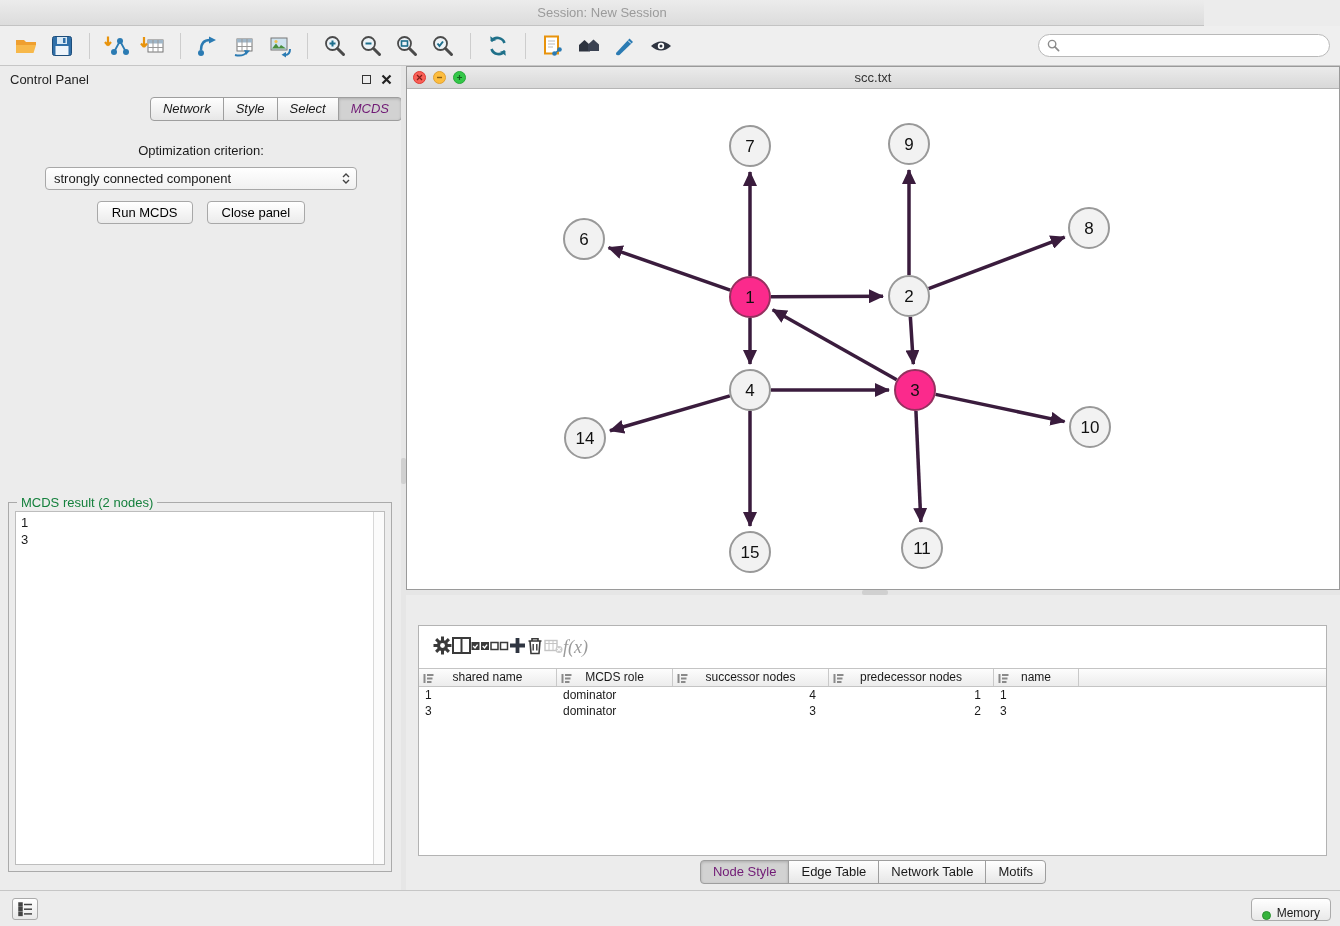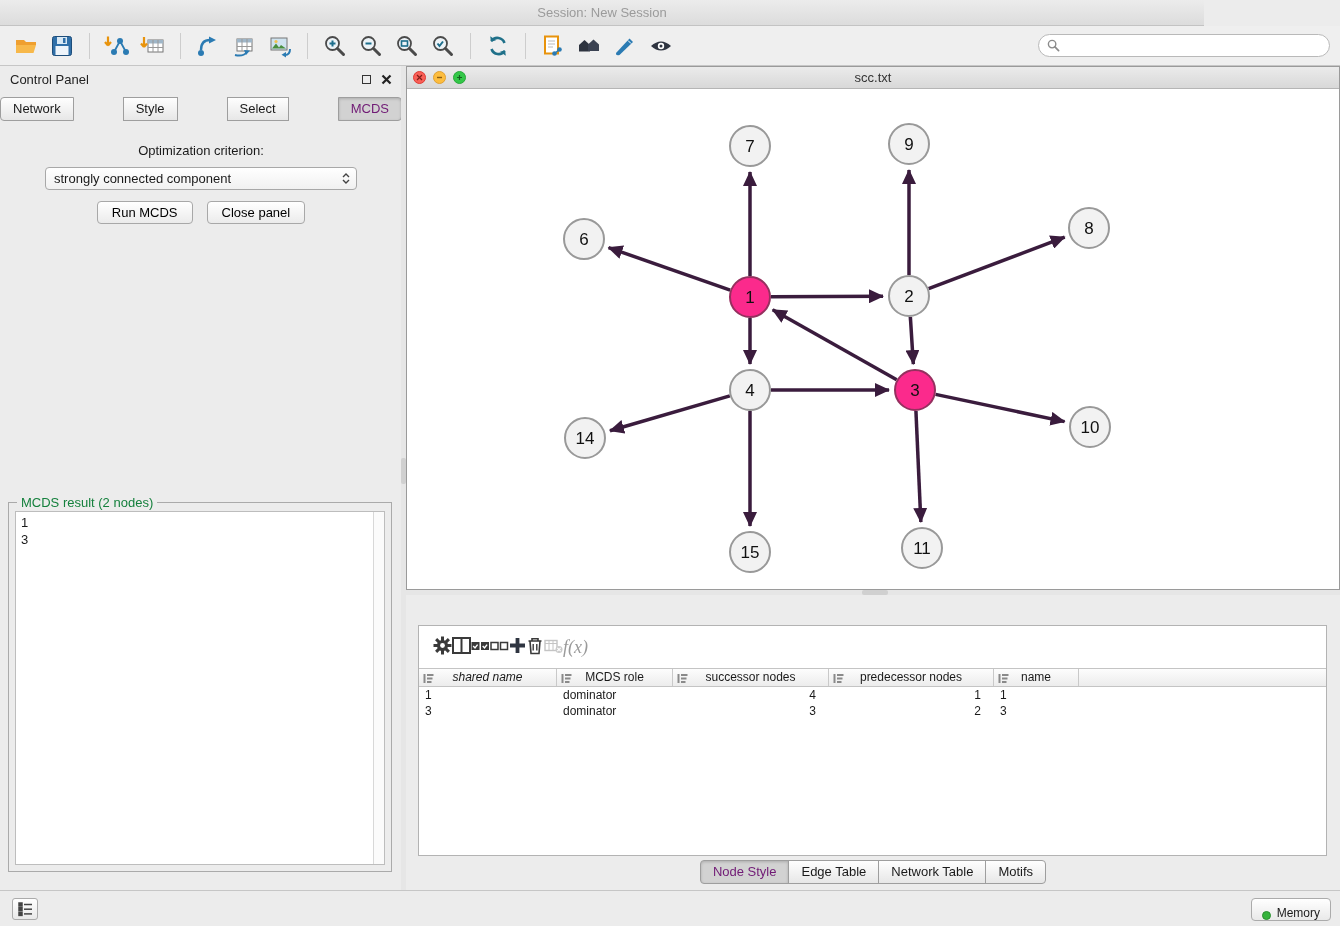--- a/index.html
+++ b/index.html
@@ -20,21 +20,21 @@
   .search { position:absolute; right:10px; top:8px; width:292px; height:23px; background:#fff;
     border:1px solid #b9b9b9; border-radius:12px; display:flex; align-items:center; padding:0 8px; }
   .search input { border:none; outline:none; flex:1; font-size:12px; margin-left:5px; background:transparent; font-family:"Liberation Sans",sans-serif; }
 
   
   .control-panel { position:absolute; left:0; top:66px; width:402px; bottom:36px; background:#ececec; }
   .panel-header { height:26px; display:flex; align-items:center; padding:0 10px; color:#222; }
   .panel-header .spacer { flex:1; }
   .mini-box { width:9px; height:9px; border:1.5px solid #333; display:inline-block; margin-right:10px; }
   .mini-x { width:11px; height:11px; display:inline-block; }
-  .tabs-row { display:flex; justify-content:space-between; margin-top:5px; }
+  .tabs-row { display:flex; justify-content:flex-end; margin-top:5px;font-style:italic; }
   .tab { padding:3px 12px 4px; border:1px solid #9e9e9e; background:linear-gradient(#fefefe,#e7e7e7);
     font-size:13px; margin-left:-1px; }
   .tab:first-child { border-radius:4px 0 0 4px; margin-left:0; }
   .tab:last-child { border-radius:0 4px 4px 0; }
   .tab.pressed { background:#d2d2d2; color:#701a75; box-shadow:inset 0 1px 3px rgba(0,0,0,.18); }
   .opt-label { text-align:center; margin-top:22px; }
   .combo { width:312px; height:23px; margin:9px auto 0; background:linear-gradient(#fff,#f1f1f1);
     border:1px solid #a8a8a8; border-radius:4px; display:flex; align-items:center; padding-left:8px; }
   .combo .val { flex:1; }
   .combo .stepper { width:18px; display:flex; flex-direction:column; align-items:center; gap:1px; padding-right:3px; }
@@ -423,21 +423,21 @@
           <svg width="19" height="16" viewBox="0 0 19 16">
               <rect x="1" y="2.5" width="12" height="10" fill="none" stroke="#c4c4c4" stroke-width="1.4"></rect>
               <path d="M1 5.5 h12 M5 2.5 v10 M9 2.5 v10" stroke="#c4c4c4" stroke-width="1"></path>
               <circle cx="15" cy="11.5" r="3.5" fill="#cbcbcb"></circle>
               <path d="M13.3 9.8 l3.4 3.4 M16.7 9.8 l-3.4 3.4" stroke="#fff" stroke-width="1.2"></path>
             </svg>
         </span>
         <span class="fx">f(x)</span>
       </div>
       <div class="thead" id="table-header">
-          <div class="hcell" style="width: 138px; font-style: italic;"><svg class="sort-ic" width="11" height="11" viewBox="0 0 11 11">
+          <div class="hcell" style="width: 138px;"><svg class="sort-ic" width="11" height="11" viewBox="0 0 11 11">
               <rect x="0.5" y="1" width="2" height="9" fill="#8a8a8a"></rect>
               <rect x="4" y="1" width="6.5" height="2" fill="#8a8a8a"></rect>
               <rect x="4" y="4.5" width="5.5" height="2" fill="#8a8a8a"></rect>
               <rect x="4" y="8" width="4.5" height="2" fill="#8a8a8a"></rect>
             </svg><span>shared name</span></div>
           <div class="hcell" style="width: 116px;"><svg class="sort-ic" width="11" height="11" viewBox="0 0 11 11">
               <rect x="0.5" y="1" width="2" height="9" fill="#8a8a8a"></rect>
               <rect x="4" y="1" width="6.5" height="2" fill="#8a8a8a"></rect>
               <rect x="4" y="4.5" width="5.5" height="2" fill="#8a8a8a"></rect>
               <rect x="4" y="8" width="4.5" height="2" fill="#8a8a8a"></rect>

